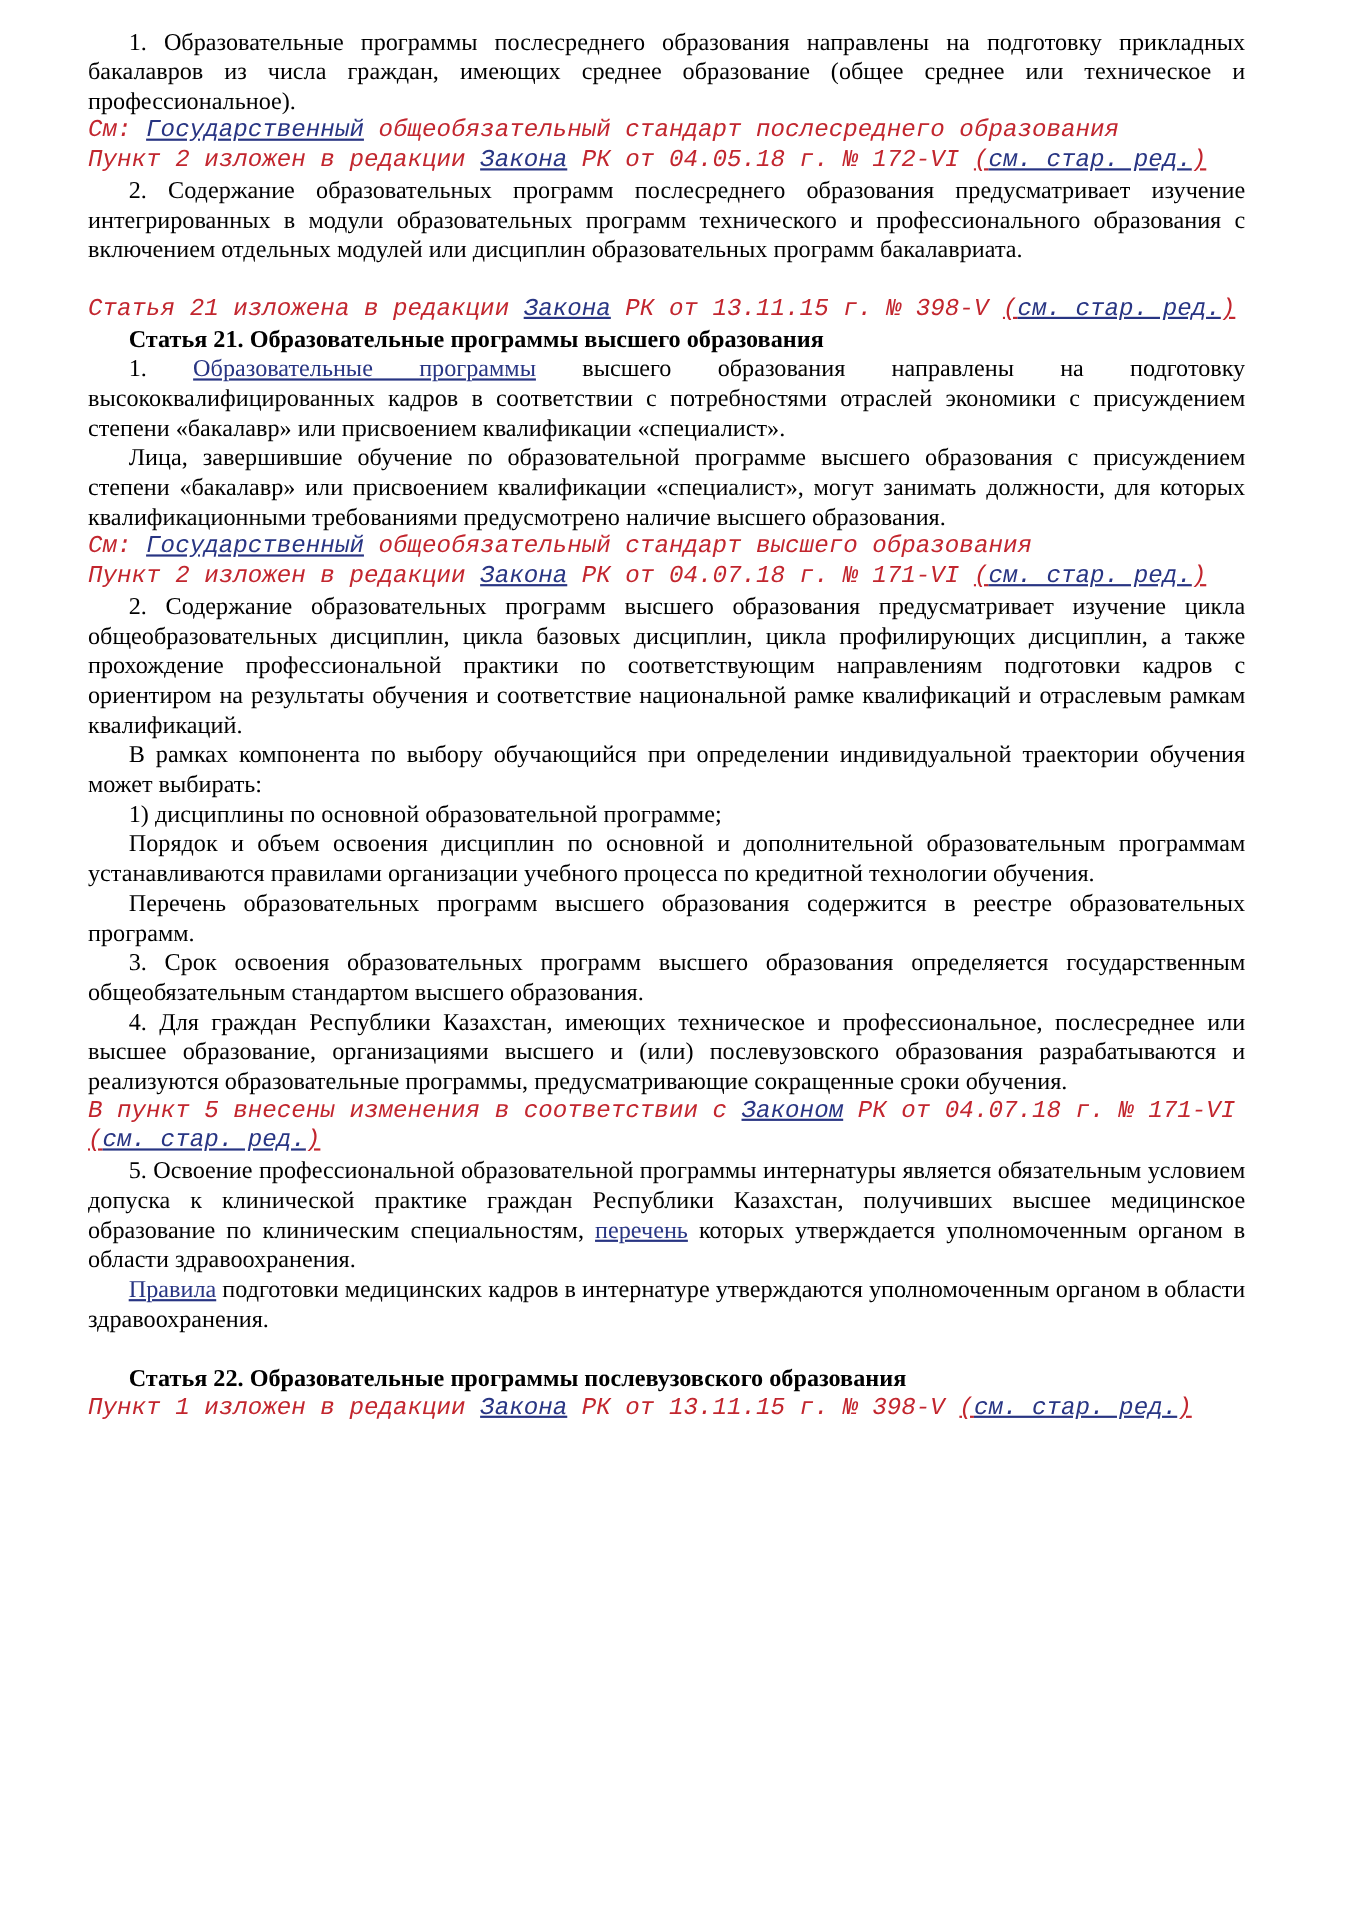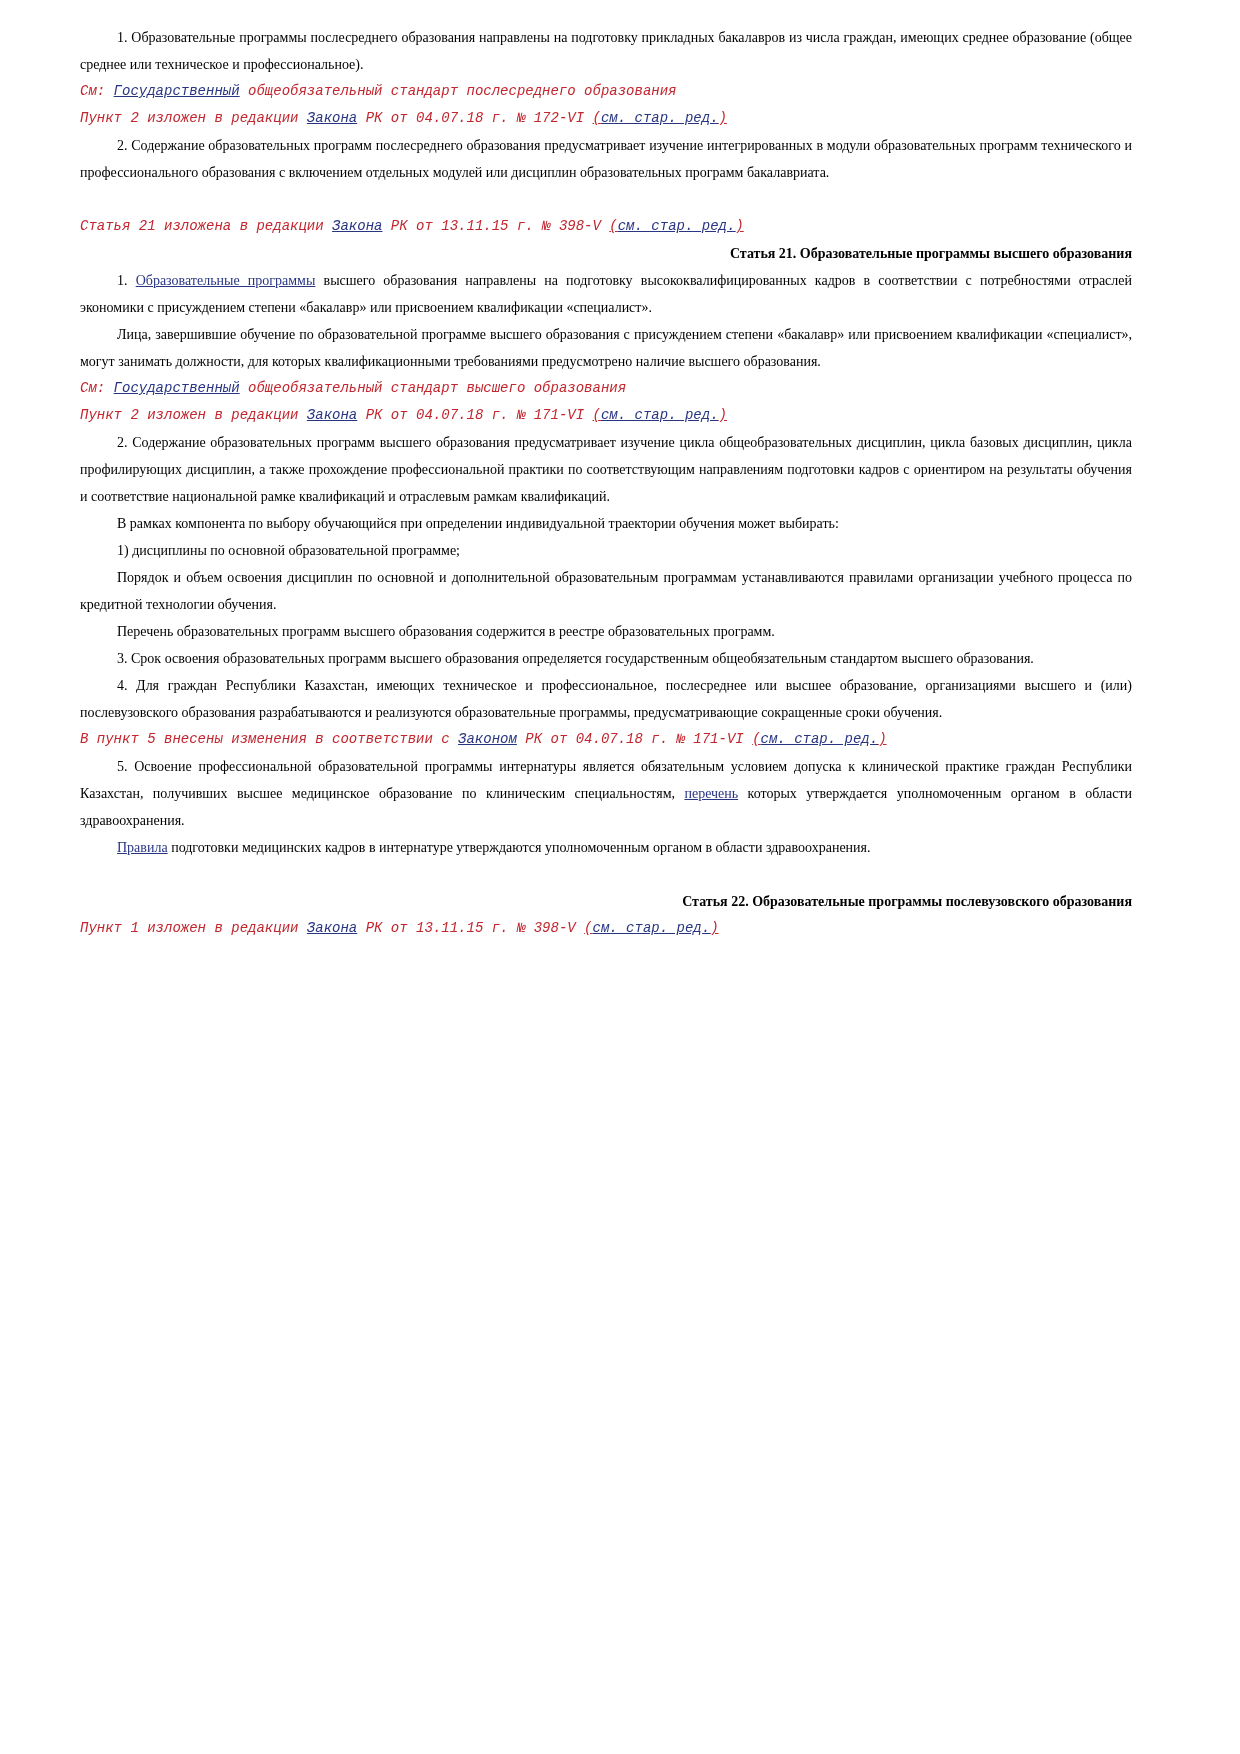--- a/index.html
+++ b/index.html
@@ -14,29 +14,28 @@
     background:var(--paper);
   }
   .page{
     position:relative;
     box-sizing:border-box;
     width:1232px;
     height:1754px;
     background:var(--paper);
     padding:24px 100px 0 80px;
     font-family:"Liberation Serif","DejaVu Serif",serif;
-    font-size:14px;
+    font-size:22px;
     line-height:27px;
     color:var(--ink);
     overflow:hidden;
   }
   .para{
     margin:0;
     padding:0;
-    text-align:right;
   }
   .para.body{
     text-align:justify;
     text-indent:37px;
     color:var(--ink);
   }
   .para.heading{
     font-weight:bold;
     text-indent:37px;
     color:var(--ink);
@@ -61,21 +60,21 @@
     text-decoration:underline;
   }
 </style>
 </head>
 <body>
 
 <div class="page">
   <div>
       <p class="para body"><span class="run text">1. Образовательные программы послесреднего образования направлены на подготовку прикладных бакалавров из числа граждан, имеющих среднее образование (общее среднее или техническое и профессиональное).</span></p>
       <p class="para note"><span class="run text">См: </span><span class="run link">Государственный</span><span class="run text"> общеобязательный стандарт послесреднего образования</span></p>
-      <p class="para note"><span class="run text">Пункт 2 изложен в редакции </span><span class="run link">Закона</span><span class="run text"> РК от 04.07.18 г. № 172-VI </span><span class="run paren-u">(</span><span class="run link">см. стар. ред.</span><span class="run paren-u">)</span></p>
+      <p class="para note"><span class="run text">Пункт 2 изложен в редакции </span><span class="run link">Закона</span><span class="run text"> РК от 04.05.18 г. № 172-VI </span><span class="run paren-u">(</span><span class="run link">см. стар. ред.</span><span class="run paren-u">)</span></p>
       <p class="para body"><span class="run text">2. Содержание образовательных программ послесреднего образования предусматривает изучение интегрированных в модули образовательных программ технического и профессионального образования с включением отдельных модулей или дисциплин образовательных программ бакалавриата.</span></p>
       <p class="para spacer"></p>
       <p class="para note"><span class="run text">Статья 21 изложена в редакции </span><span class="run link">Закона</span><span class="run text"> РК от 13.11.15 г. № 398-V </span><span class="run paren-u">(</span><span class="run link">см. стар. ред.</span><span class="run paren-u">)</span></p>
       <p class="para heading"><span class="run text">Статья 21. Образовательные программы высшего образования</span></p>
       <p class="para body"><span class="run text">1. </span><span class="run link">Образовательные программы</span><span class="run text"> высшего образования направлены на подготовку высококвалифицированных кадров в соответствии с потребностями отраслей экономики с присуждением степени «бакалавр» или присвоением квалификации «специалист».</span></p>
       <p class="para body"><span class="run text">Лица, завершившие обучение по образовательной программе высшего образования с присуждением степени «бакалавр» или присвоением квалификации «специалист», могут занимать должности, для которых квалификационными требованиями предусмотрено наличие высшего образования.</span></p>
       <p class="para note"><span class="run text">См: </span><span class="run link">Государственный</span><span class="run text"> общеобязательный стандарт высшего образования</span></p>
       <p class="para note"><span class="run text">Пункт 2 изложен в редакции </span><span class="run link">Закона</span><span class="run text"> РК от 04.07.18 г. № 171-VI </span><span class="run paren-u">(</span><span class="run link">см. стар. ред.</span><span class="run paren-u">)</span></p>
       <p class="para body"><span class="run text">2. Содержание образовательных программ высшего образования предусматривает изучение цикла общеобразовательных дисциплин, цикла базовых дисциплин, цикла профилирующих дисциплин, а также прохождение профессиональной практики по соответствующим направлениям подготовки кадров с ориентиром на результаты обучения и соответствие национальной рамке квалификаций и отраслевым рамкам квалификаций.</span></p>
       <p class="para body"><span class="run text">В рамках компонента по выбору обучающийся при определении индивидуальной траектории обучения может выбирать:</span></p>

